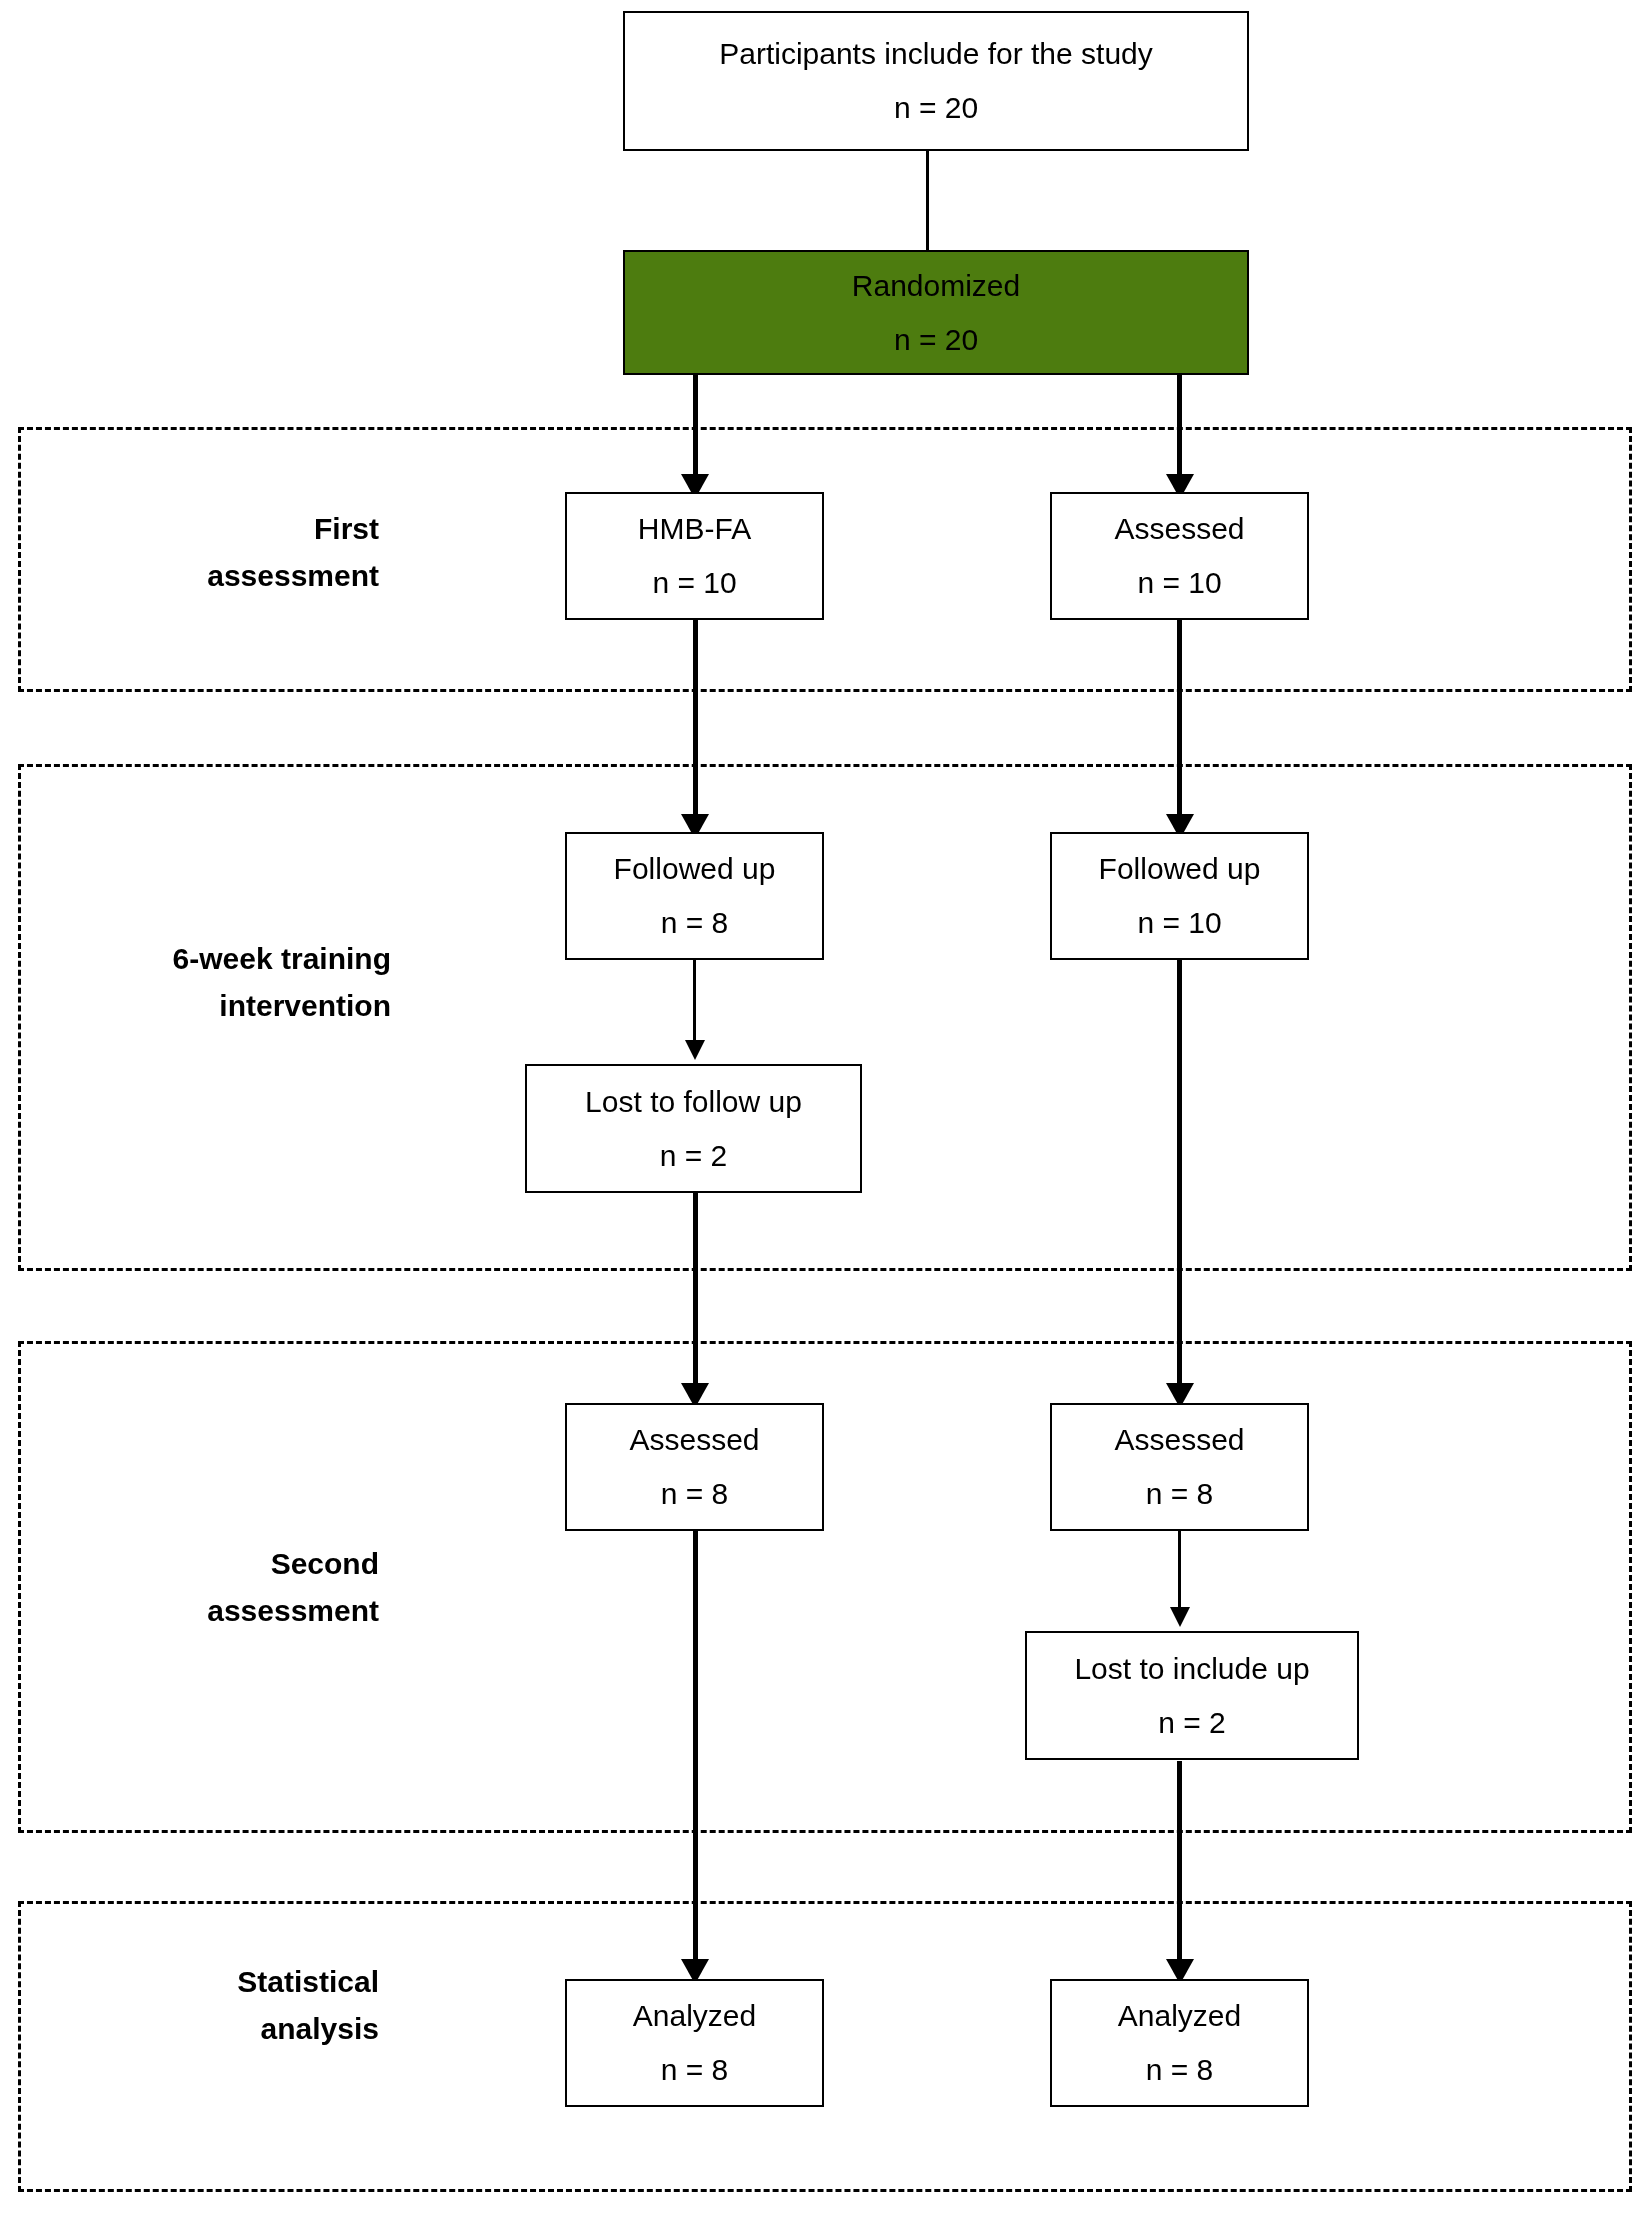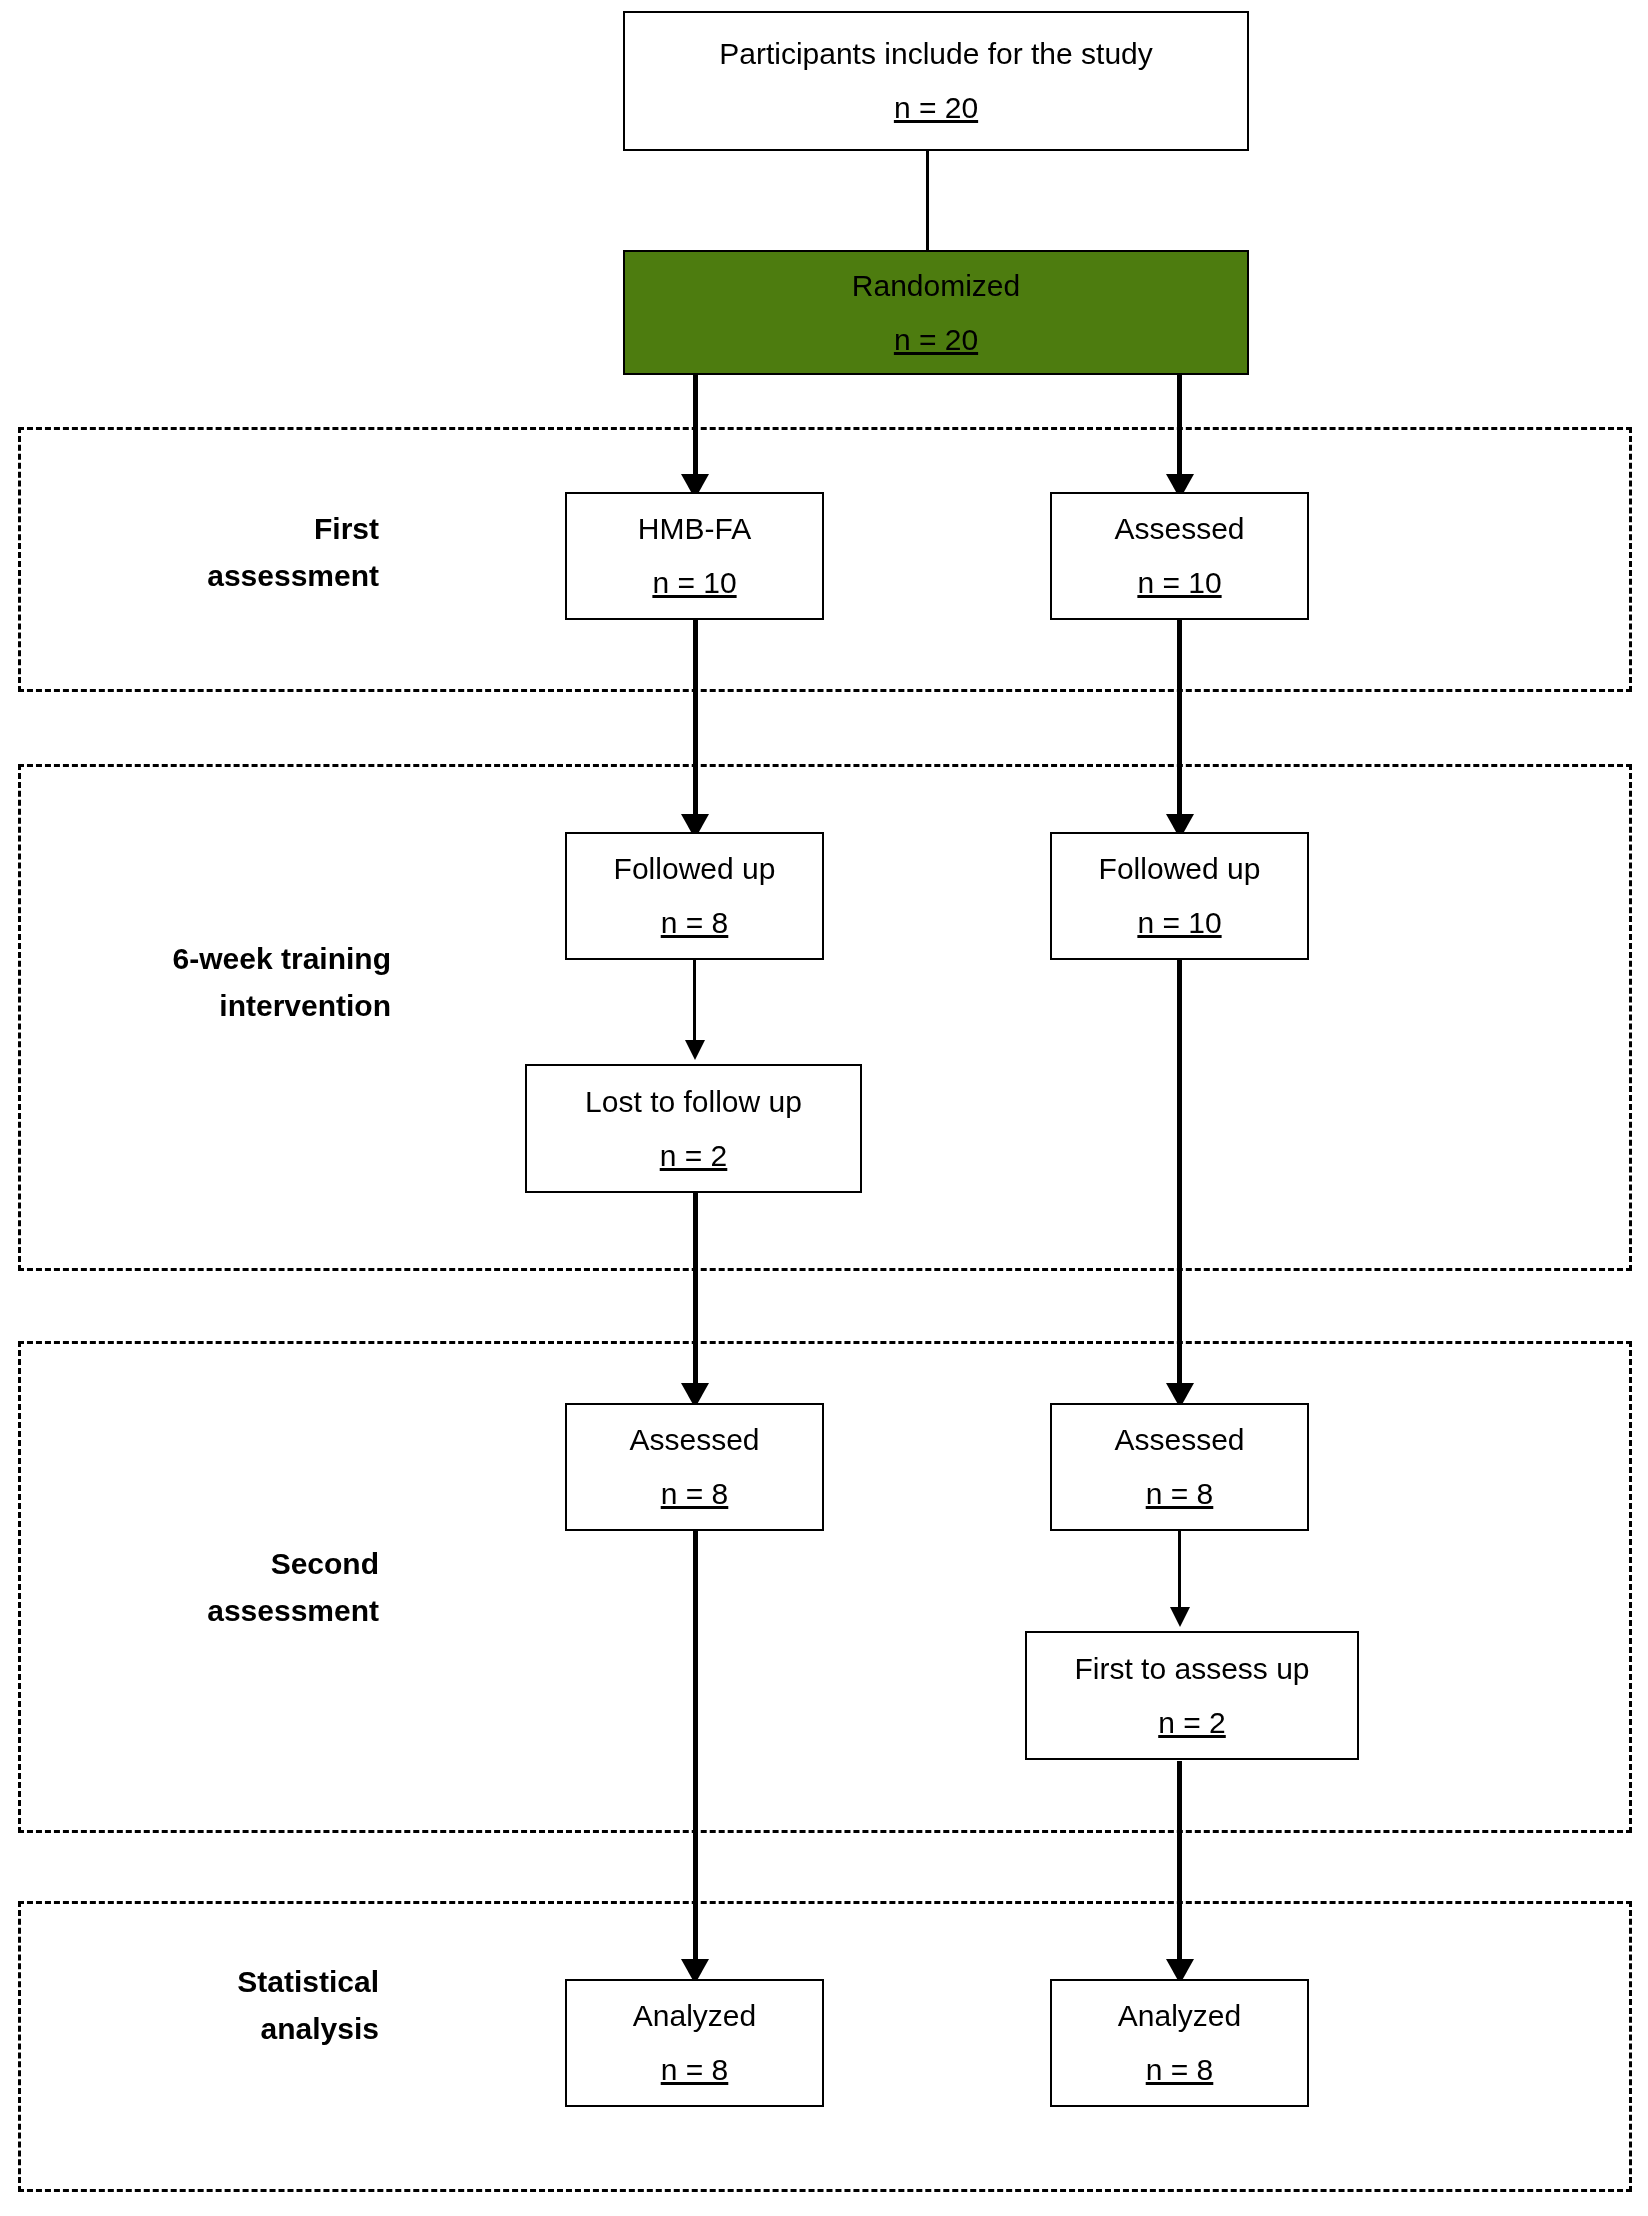--- a/index.html
+++ b/index.html
@@ -32,21 +32,21 @@
     display:flex;
     flex-direction:column;
     align-items:center;
     justify-content:center;
     font-size:30px;
     line-height:1.0;
     color:#000;
     text-align:center;
   }
   .box .ttl{display:block;}
-  .box .nn{display:block;margin-top:24px;text-decoration:underline;}
+  .box .nn{display:block;margin-top:24px;}
   .box.accent{background:#4d7c0f;}
 
   
   .vline{
     position:absolute;
     width:3px;
     background:#000;
   }
   .vline.thick{width:5.4px;}
   .arrow{
@@ -152,21 +152,21 @@
     <span class="ttl">Assessed</span>
     <span class="nn">n = 8</span>
   </div>
 
   <div class="box" style="left:1050px;top:1403px;width:259px;height:128px;">
     <span class="ttl">Assessed</span>
     <span class="nn">n = 8</span>
   </div>
 
   <div class="box" style="left:1025px;top:1631px;width:334px;height:129px;">
-    <span class="ttl">First to assess up</span>
+    <span class="ttl">Lost to include up</span>
     <span class="nn">n = 2</span>
   </div>
 
   <div class="box" style="left:565px;top:1979px;width:259px;height:128px;">
     <span class="ttl">Analyzed</span>
     <span class="nn">n = 8</span>
   </div>
 
   <div class="box" style="left:1050px;top:1979px;width:259px;height:128px;">
     <span class="ttl">Analyzed</span>

